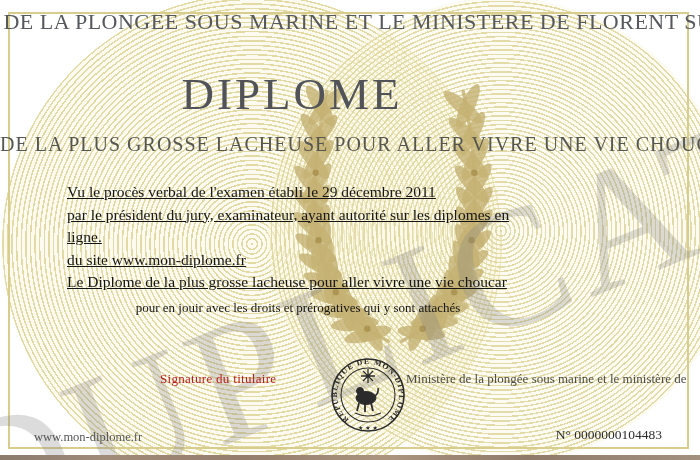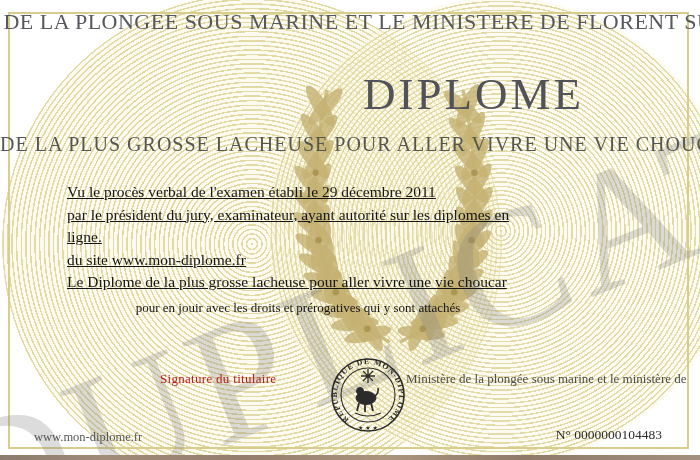--- a/index.html
+++ b/index.html
@@ -26,21 +26,21 @@
   .watermark{position:absolute;left:-100px;top:165px;width:1040px;height:280px;
     display:flex;align-items:center;justify-content:center;transform:rotate(-22deg);
     font-size:170px;letter-spacing:8px;color:rgba(128,128,128,.28);
     z-index:4;pointer-events:none;white-space:nowrap;}
 
   .txt{position:absolute;z-index:5;}
 
   .top-heading{left:0;top:9px;width:700px;display:flex;justify-content:center;overflow:visible;}
   .top-heading span{white-space:nowrap;font-size:22px;letter-spacing:.5px;color:#56585d;}
 
-  .title{left:0;top:68px;width:584px;text-align:right;font-size:45px;
+  .title{left:0;top:68px;width:584px;text-align:center;font-size:45px;
          letter-spacing:3px;color:#515359;}
 
   .subtitle{left:0;top:133px;width:700px;text-align:center;font-size:20px;
             letter-spacing:1px;color:#55564f;white-space:nowrap;}
 
   .body-text{left:67px;top:181px;width:480px;font-size:15.5px;line-height:22.6px;color:#151515;text-decoration:underline;}
 
   .grant-line{left:67px;top:300px;width:462px;text-align:center;font-size:13px;color:#151515;}
 
   .signature-label{left:160px;top:371px;font-size:13px;color:#b91c1c;letter-spacing:.3px;}

